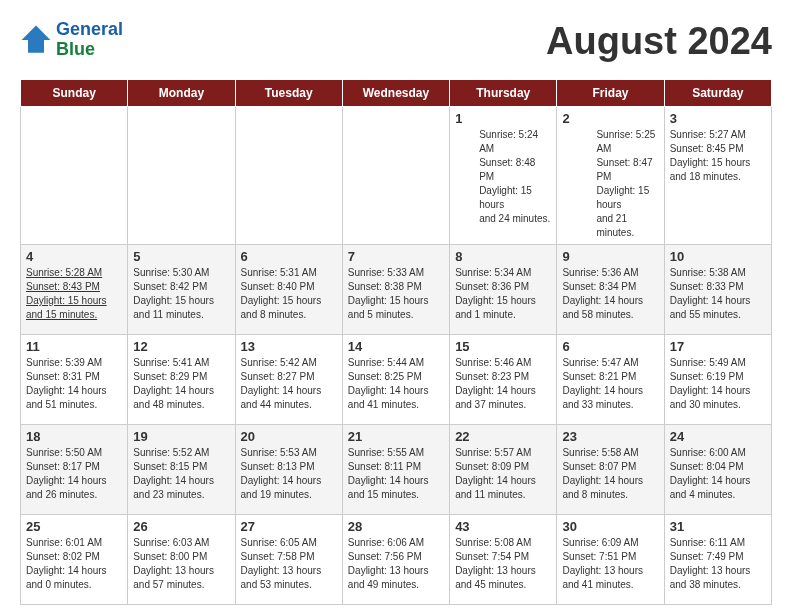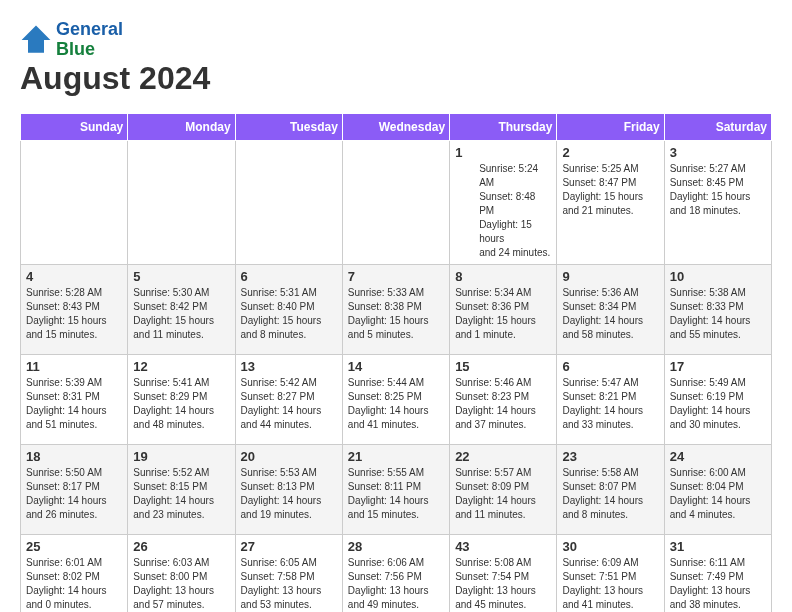--- a/index.html
+++ b/index.html
@@ -8,21 +8,20 @@
       background: #fff;
       width: 792px;
       min-height: 612px;
       padding: 20px;
     }
     .header {
       display: flex;
       justify-content: space-between;
       align-items: flex-start;
       margin-bottom: 16px;
-      flex-direction: column;
     }
     .logo {
       display: flex;
       align-items: center;
       gap: 4px;
     }
     .logo-text {
       font-size: 18px;
       font-weight: bold;
       color: #333;
@@ -32,40 +31,40 @@
       color: #1a5fa8;
     }
     .logo-icon {
       width: 32px;
       height: 32px;
     }
     .title-block {
       text-align: right;
     }
     .month-year {
-      font-size: 32px;
+      font-size: 38px;
       font-weight: bold;
       color: #333;
     }
     .location {
       font-size: 16px;
       color: #555;
     }
     table {
       width: 100%;
       border-collapse: collapse;
       table-layout: fixed;
     }
     thead th {
-      background-color: #8b5cf6;
+      background-color: #7f1d1d;
       color: #fff;
       font-size: 12px;
       font-weight: bold;
       padding: 6px 4px;
-      text-align: right;
+      text-align: center;
       border: 1px solid #fff;
     }
     tbody td {
       border: 1px solid #ccc;
       vertical-align: top;
       padding: 4px 5px;
       font-size: 10.5px;
       color: #333;
       height: 90px;
       background: #fff;
@@ -127,37 +126,37 @@
         <td class="empty-cell"></td>
         <td>
           <span class="day-number">1</span>
           <div class="day-info" style="white-space: pre-line; margin-left: 24px;">Sunrise: 5:24 AM
 Sunset: 8:48 PM
 Daylight: 15 hours
 and 24 minutes.</div>
         </td>
         <td>
           <span class="day-number">2</span>
-          <div class="day-info" style="white-space: pre-line;">Sunrise: 5:25 AM
+          <div class="day-info" style="white-space: pre-line; margin-left: 34px;">Sunrise: 5:25 AM
 Sunset: 8:47 PM
 Daylight: 15 hours
 and 21 minutes.</div>
         </td>
         <td>
           <span class="day-number">3</span>
           <div class="day-info" style="white-space: pre-line;">Sunrise: 5:27 AM
 Sunset: 8:45 PM
 Daylight: 15 hours
 and 18 minutes.</div>
         </td>
       </tr>
       <tr>
         <td>
           <span class="day-number">4</span>
-          <div class="day-info" style="white-space: pre-line;">Sunrise: 5:28 AM
+          <div class="day-info" style="white-space: pre-line; text-decoration: underline;">Sunrise: 5:28 AM
 Sunset: 8:43 PM
 Daylight: 15 hours
 and 15 minutes.</div>
         </td>
         <td>
           <span class="day-number">5</span>
           <div class="day-info" style="white-space: pre-line;">Sunrise: 5:30 AM
 Sunset: 8:42 PM
 Daylight: 15 hours
 and 11 minutes.</div>

